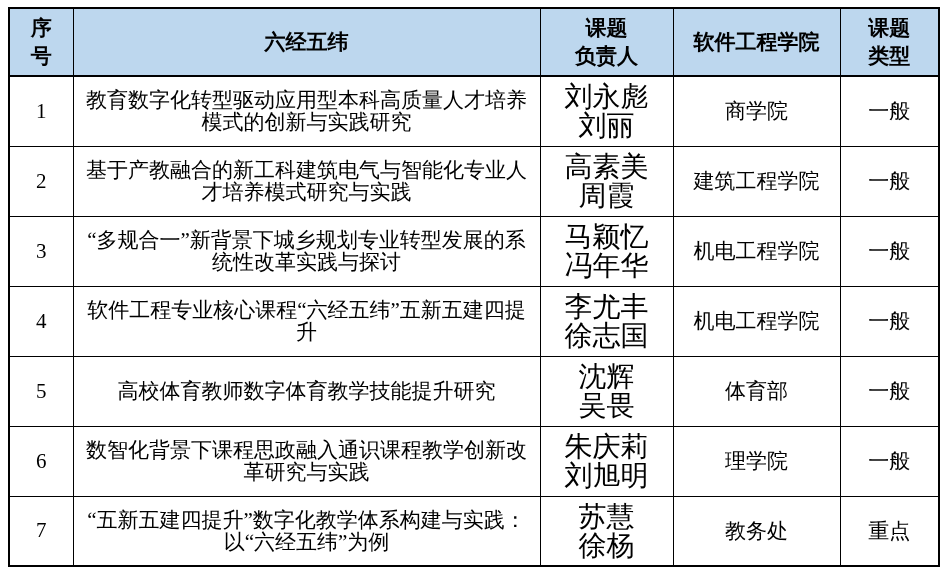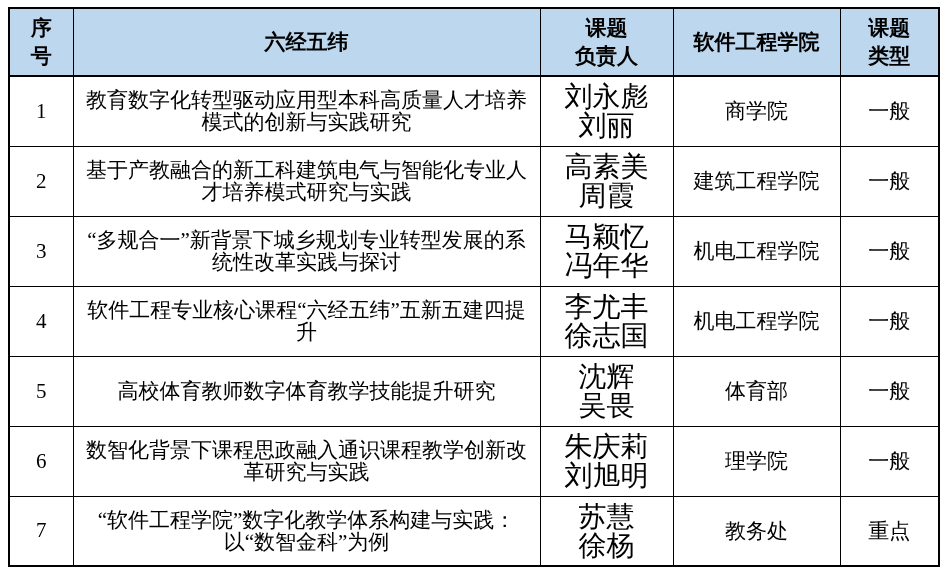--- a/index.html
+++ b/index.html
@@ -156,21 +156,21 @@
         <td class="cell-title">数智化背景下课程思政融入通识课程教学创新改革研究与实践</td>
         <td class="cell-leader two-line">
           <div>朱庆莉</div>
           <div>刘旭明</div>
         </td>
         <td class="cell-dept">理学院</td>
         <td class="cell-type">一般</td>
       </tr>
       <tr class="body-row">
         <td class="cell-no">7</td>
-        <td class="cell-title">“软件工程学院”数字化教学体系构建与实践：以“数智金科”为例</td>
+        <td class="cell-title">“五新五建四提升”数字化教学体系构建与实践：以“六经五纬”为例</td>
         <td class="cell-leader two-line">
           <div>苏慧</div>
           <div>徐杨</div>
         </td>
         <td class="cell-dept">教务处</td>
         <td class="cell-type">重点</td>
       </tr>
     </tbody>
   </table>
 </div>

